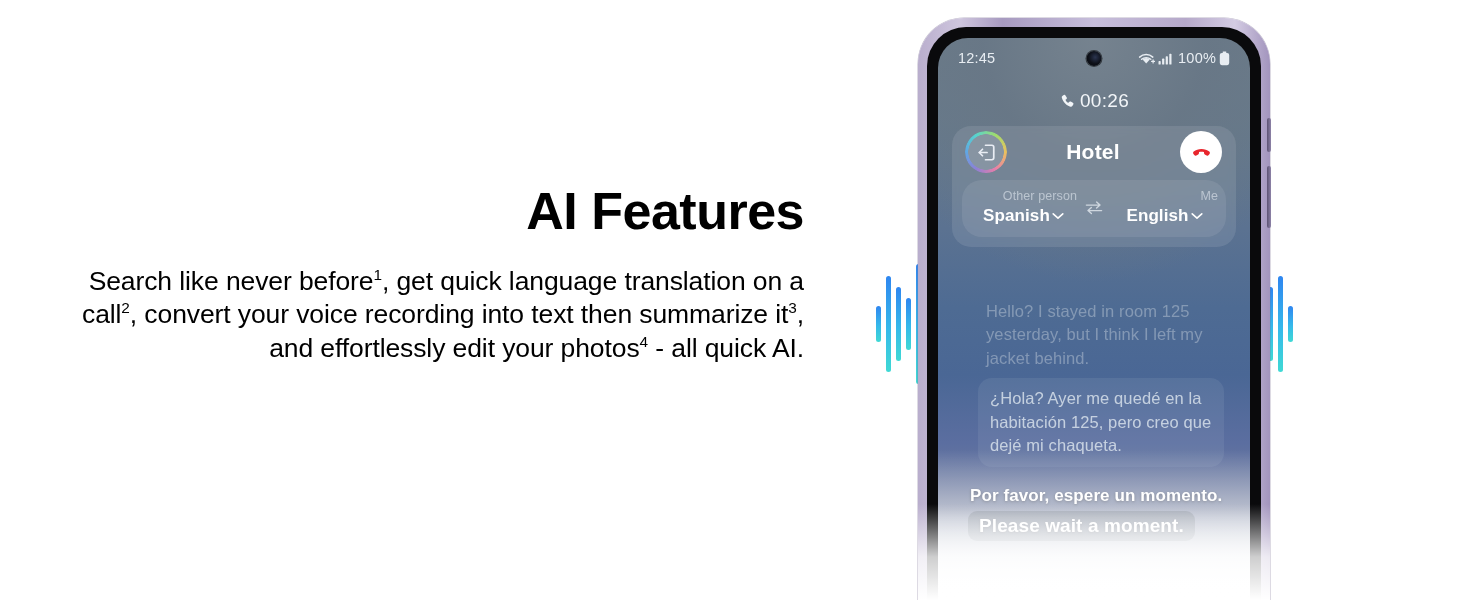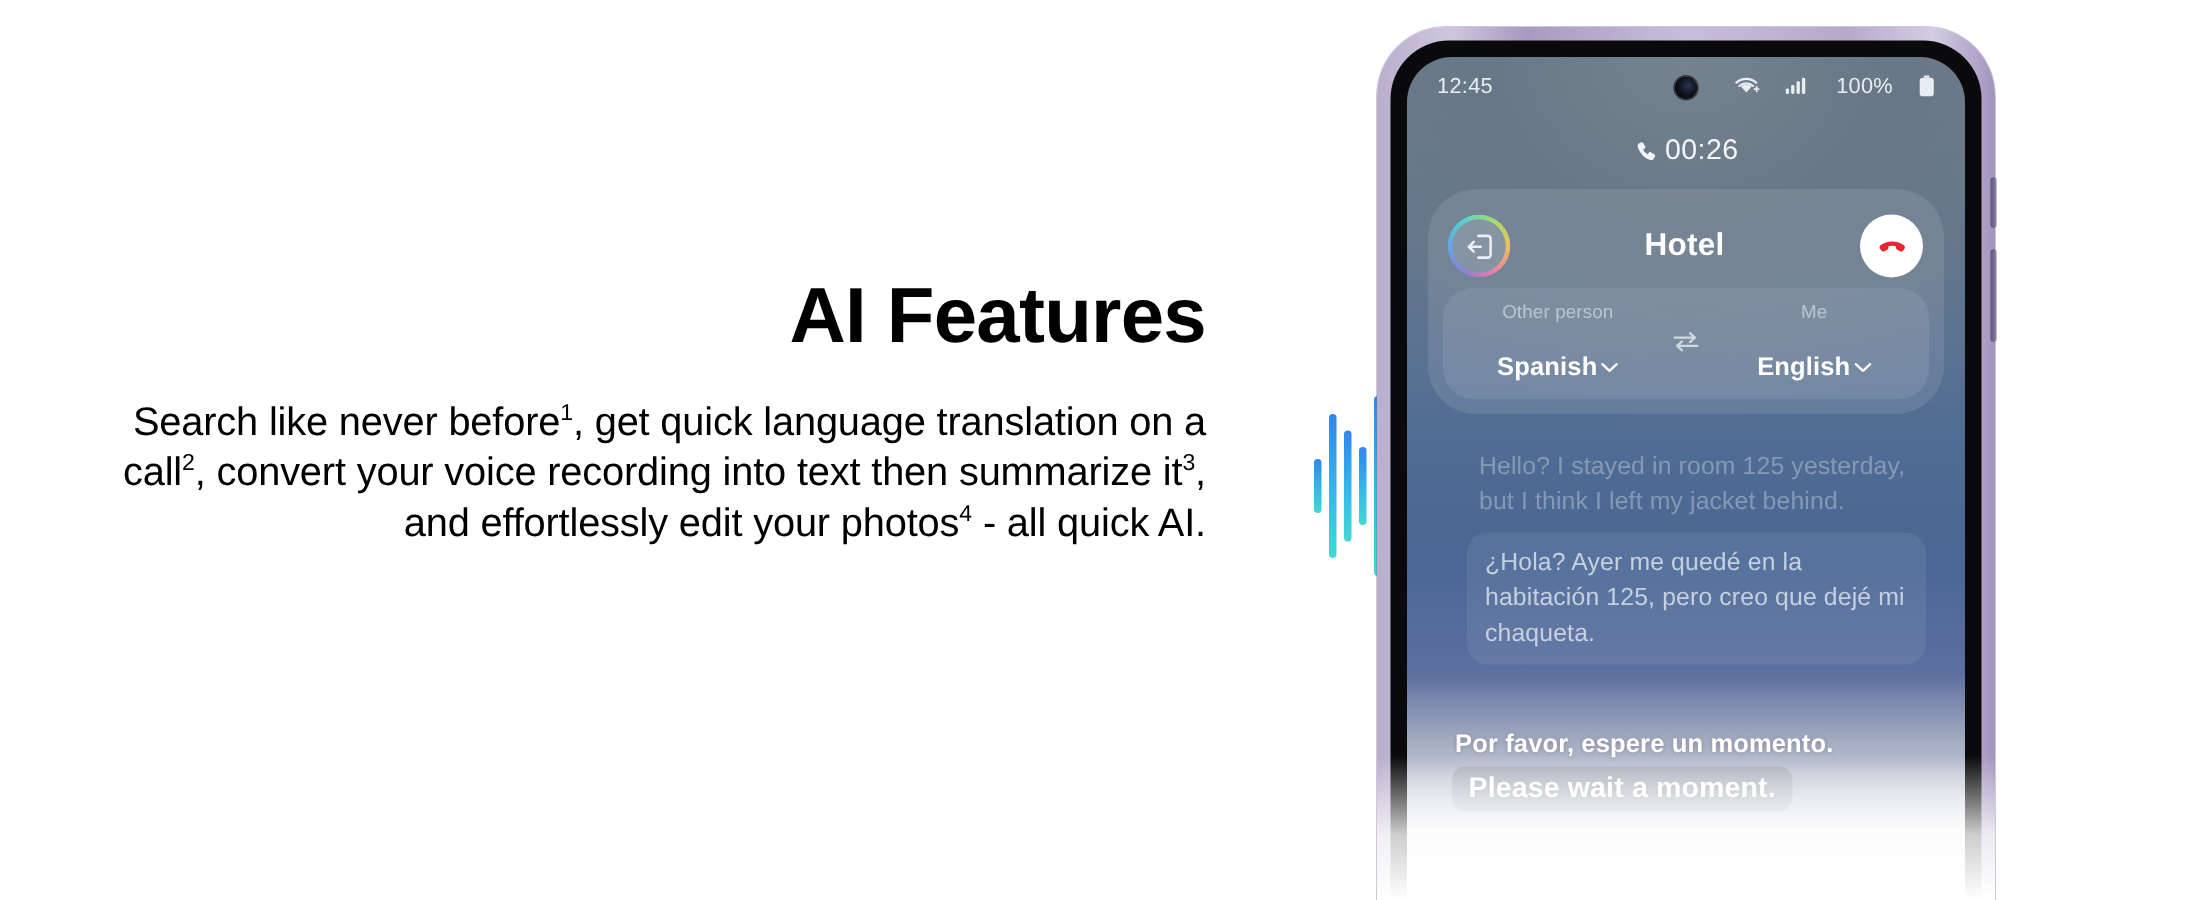--- a/index.html
+++ b/index.html
@@ -35,21 +35,21 @@
   }
   .wave.left{left:16px;}
   .wave.right{left:348px;}
   .wave span{
     display:block;width:5px;border-radius:3px;
     background:linear-gradient(180deg,#2f86f0 0%,#35b9ea 55%,#3fd9d4 100%);
   }
 
   
   .phone{
-    position:absolute;left:58px;top:18px;width:412px;height:582px;
+    position:absolute;left:58px;top:18px;width:352px;height:582px;
   }
   .frame{
     position:absolute;inset:0;
     border-radius:46px 46px 0 0;
     background:linear-gradient(90deg,#b9aecd 0%,#cfc6de 12%,#a79ac0 24%,#c7bedb 50%,#b6a9ca 76%,#d4cce3 90%,#a294bd 100%);
     box-shadow:0 0 0 0.5px rgba(120,110,145,.5);
   }
   .bezel{
     position:absolute;left:9px;top:9px;right:9px;bottom:0;
     border-radius:39px 39px 0 0;background:#0a0a0c;
@@ -81,43 +81,43 @@
   .side-btn.b1{top:100px;height:34px;}
   .side-btn.b2{top:148px;height:62px;}
 
   
   .statusbar{
     position:absolute;left:0;right:0;top:0;height:40px;
     display:flex;align-items:center;justify-content:space-between;
     padding:0 20px;box-sizing:border-box;color:#e8edf2;
     font-size:14.5px;letter-spacing:.2px;
   }
-  .status-right{display:flex;align-items:flex-start;gap:17px;}
+  .status-right{display:flex;align-items:flex-end;gap:3px;}
   .status-right .pct{font-size:14.5px;margin-left:2px;}
   .camera{
     position:absolute;left:50%;top:13px;transform:translateX(-50%);
     width:15px;height:15px;border-radius:50%;
     background:radial-gradient(circle at 58% 42%,#2b3550 0%,#0d1018 52%,#05070b 100%);
     box-shadow:0 0 0 1px rgba(0,0,0,.55);
   }
 
   
   .call-timer{
     position:absolute;left:0;right:0;top:52px;
     display:flex;align-items:center;justify-content:center;gap:4px;
     color:#f2f5f8;font-size:19px;letter-spacing:.3px;
   }
 
   
   .header-card{
     position:absolute;left:14px;right:14px;top:88px;
-    border-radius:32px;
+    border-radius:19px;
     background:rgba(255,255,255,.10);
     backdrop-filter:blur(3px);
-    padding:12px 10px 10px;box-sizing:border-box;
+    padding:0 10px 10px;box-sizing:border-box;
   }
   .header-row{
     display:flex;align-items:center;justify-content:space-between;
     height:52px;padding:0 4px;
   }
   .icon-exit{
     width:40px;height:40px;border-radius:50%;
     background:rgba(255,255,255,.13);
     position:relative;display:flex;align-items:center;justify-content:center;
     box-sizing:border-box;
@@ -140,21 +140,21 @@
 
   
   .lang-card{
     margin-top:2px;border-radius:20px;
     background:rgba(255,255,255,.085);
     padding:9px 8px 11px;box-sizing:border-box;
     display:flex;align-items:center;
   }
   .lang-side{flex:1;text-align:center;}
   .lang-label{
-    color:rgba(226,233,240,.60);font-size:12.5px;margin-bottom:20px;letter-spacing:.1px;
+    color:rgba(226,233,240,.60);font-size:12.5px;margin-bottom:3px;letter-spacing:.1px;text-align:right;
   }
   .lang-value{
     color:#ffffff;font-size:17px;font-weight:bold;
     display:inline-flex;align-items:center;gap:2px;letter-spacing:.1px;
   }
   .swap{width:34px;display:flex;align-items:flex-end;justify-content:center;padding-bottom:2px;}
 
   
   .convo{position:absolute;left:40px;right:26px;top:262px;}
   .msg-faded{

